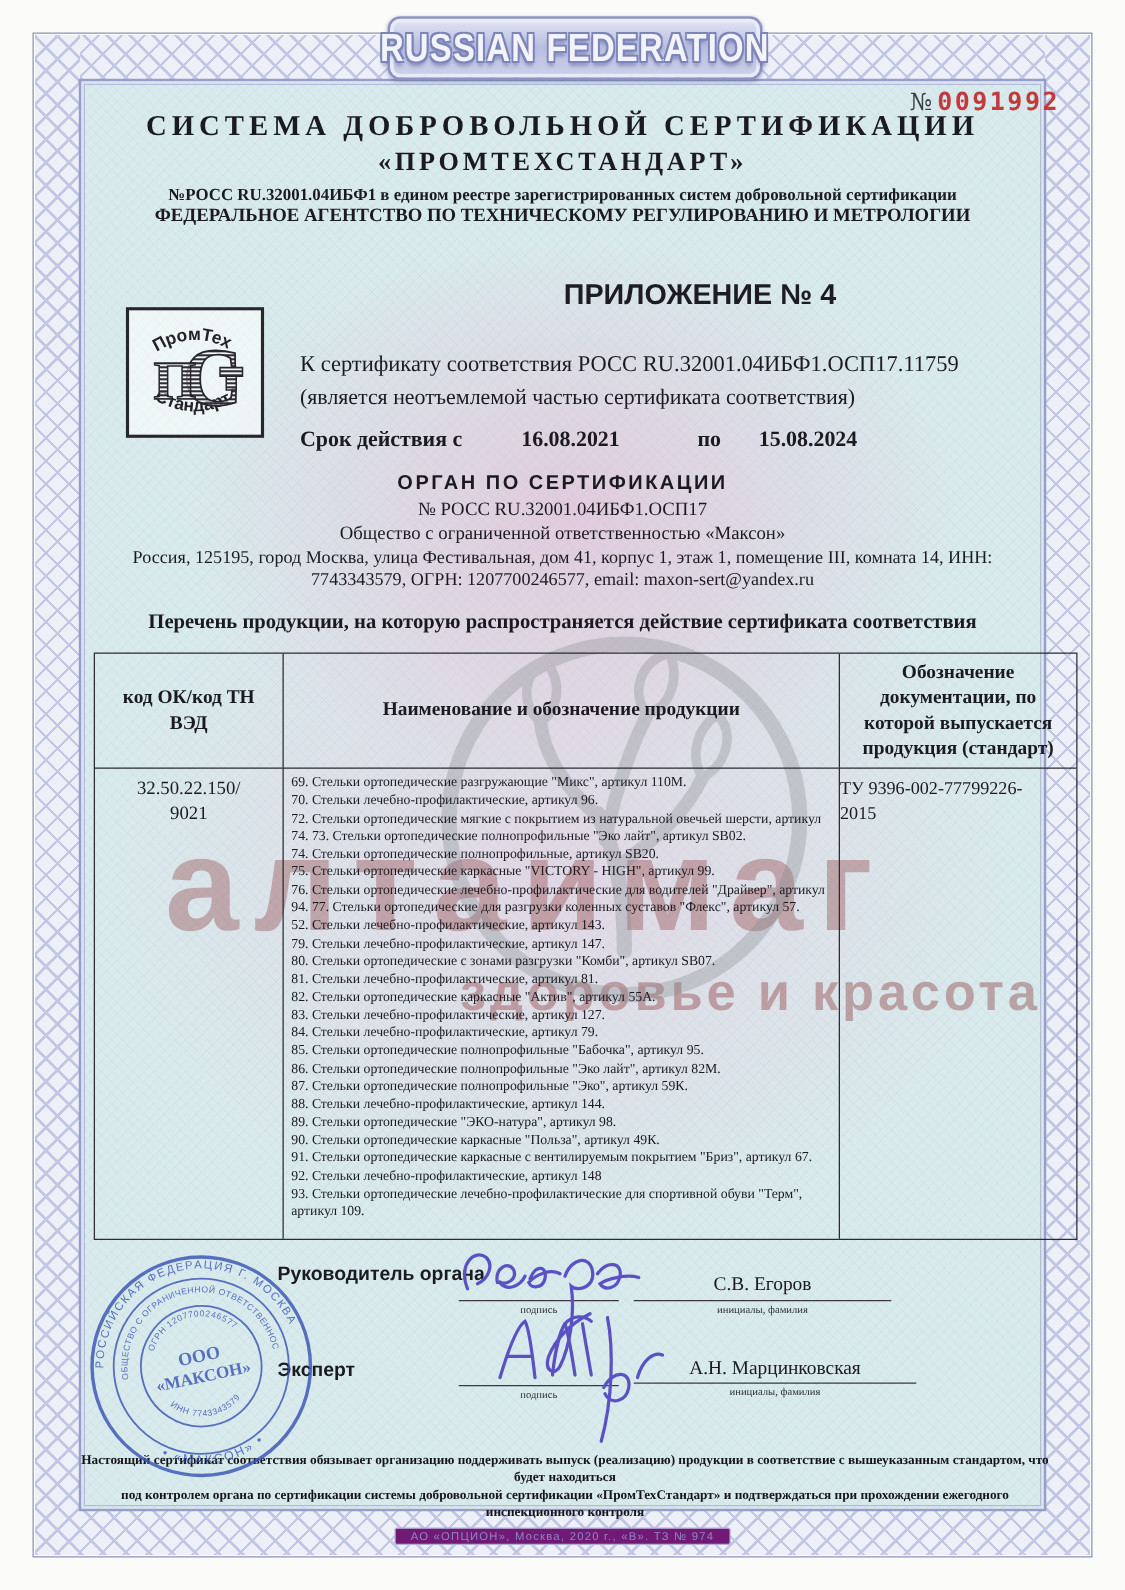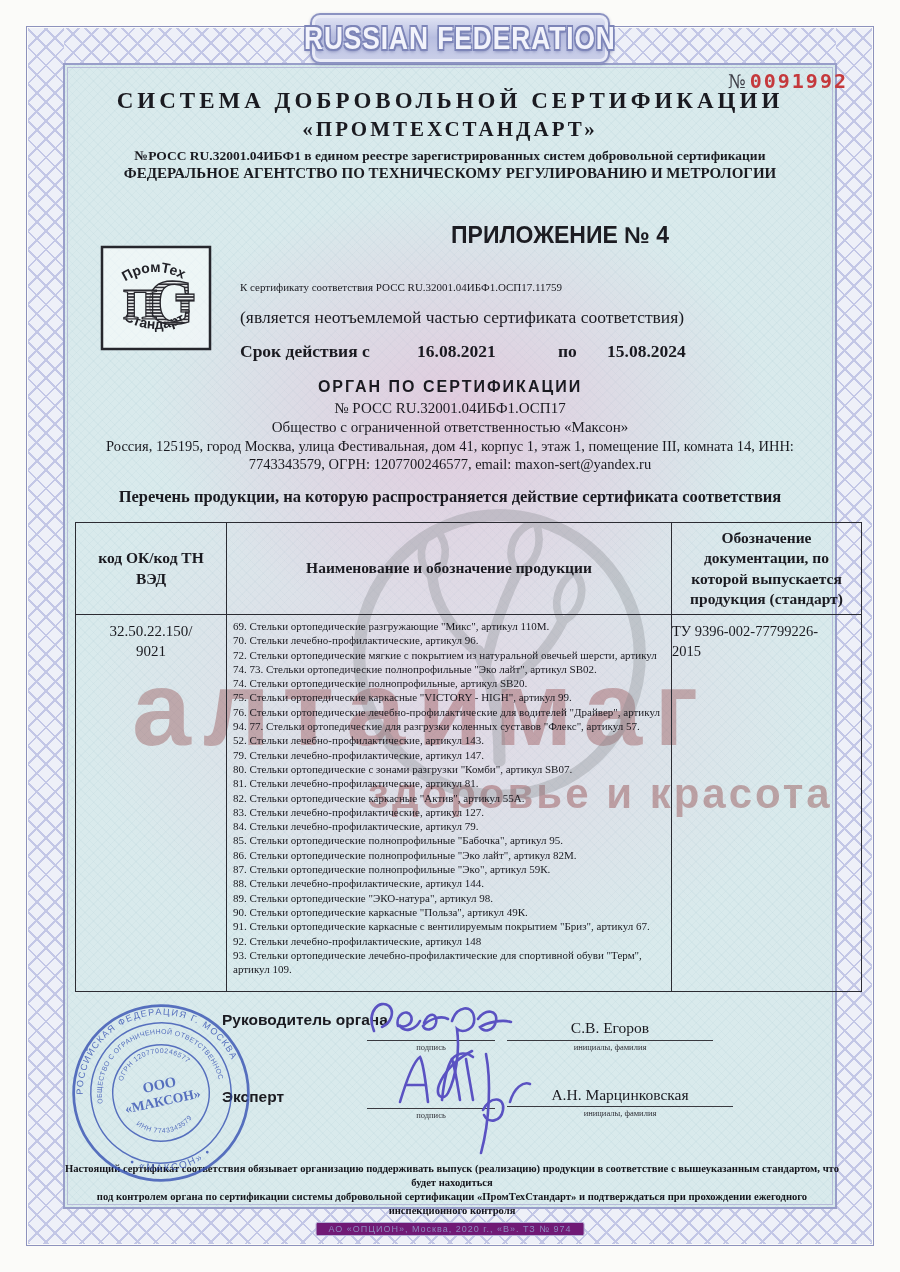--- a/index.html
+++ b/index.html
@@ -41,21 +41,21 @@
      letter-spacing:2px;color:#c5393c;}
   
   .abs{position:absolute;}
   .center-line{left:65px;right:65px;text-align:center;}
   .h1{top:88px;font-weight:bold;font-size:23px;letter-spacing:4px;}
   .h2{top:117px;font-weight:bold;font-size:21px;letter-spacing:3px;}
   .h3{top:148px;font-weight:bold;font-size:13.5px;}
   .h4{top:165px;font-weight:bold;font-size:15px;}
   .appendix-title{top:222px;left:215px;width:690px;text-align:center;
      font-family:"Liberation Sans",sans-serif;font-weight:bold;font-size:23px;color:#1c1c22;}
-  .ref1{left:240px;top:281px;font-size:11px;}
+  .ref1{left:240px;top:281px;font-size:18px;}
   .ref2{left:240px;top:307px;font-size:17.5px;}
   .validity{top:341px;font-size:17.5px;font-weight:bold;}
   .v-label{left:240px;} .v-from{left:417px;} .v-po{left:558px;} .v-to{left:607px;}
   .org-t{top:378px;font-family:"Liberation Sans",sans-serif;font-weight:bold;font-size:16px;letter-spacing:2px;}
   .org-n{top:400px;font-size:15px;}
   .org-name{top:419px;font-size:15px;}
   .org-a1{top:438px;font-size:14.5px;}
   .org-a2{top:456px;font-size:14.5px;}
   .products-title{top:487px;font-weight:bold;font-size:16.5px;}
   

